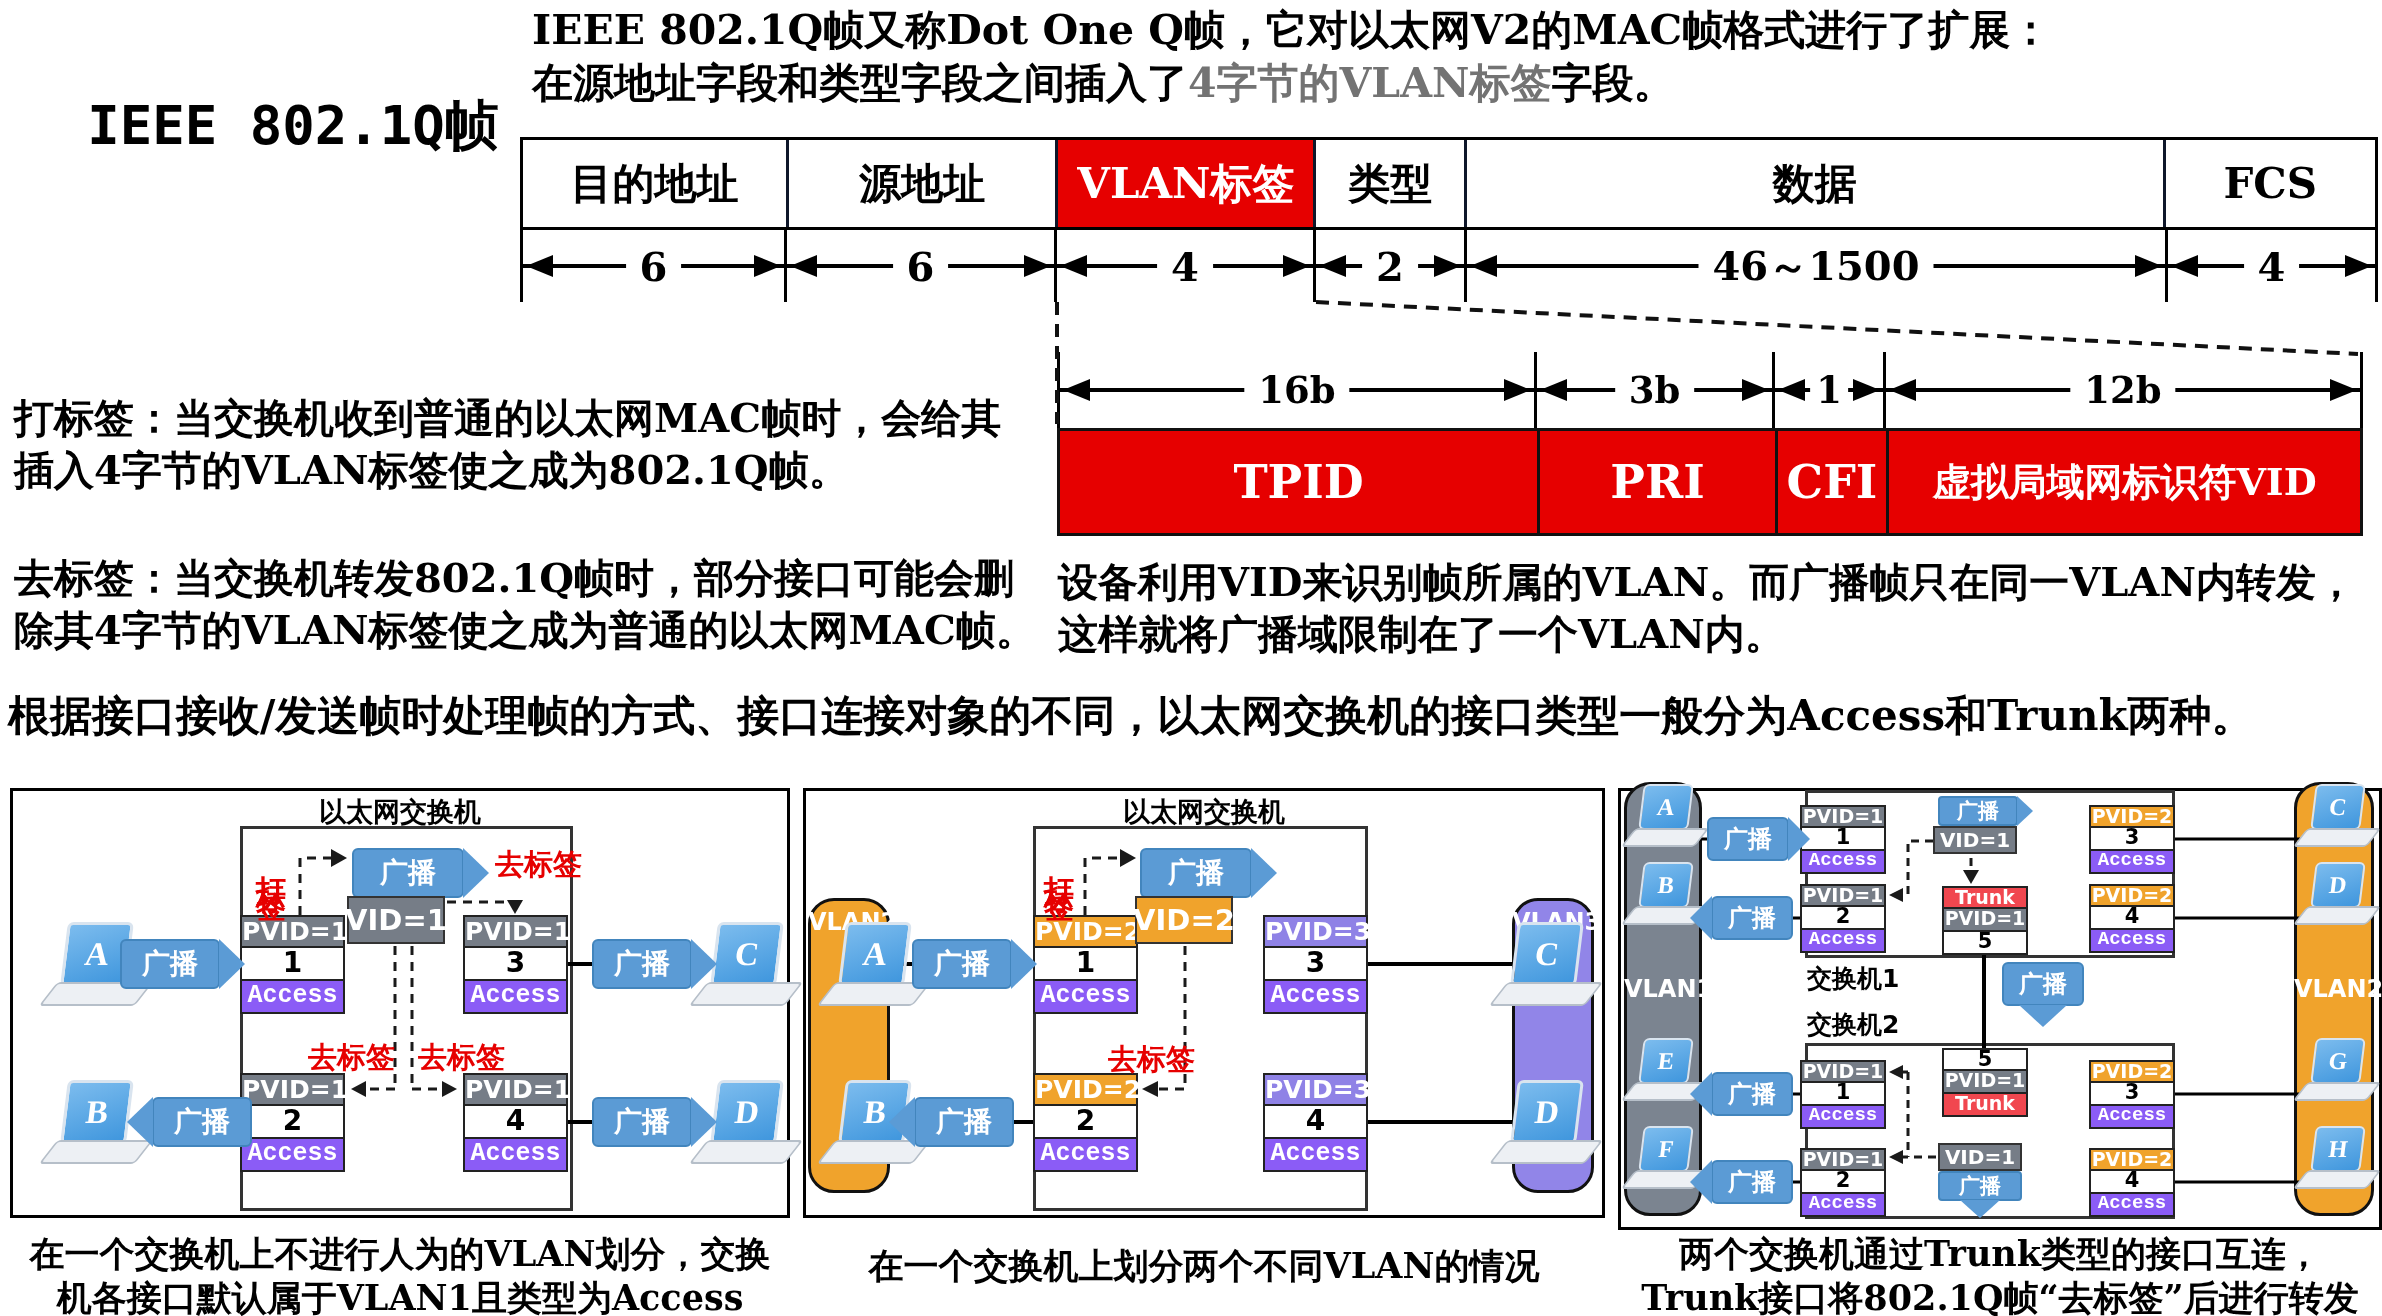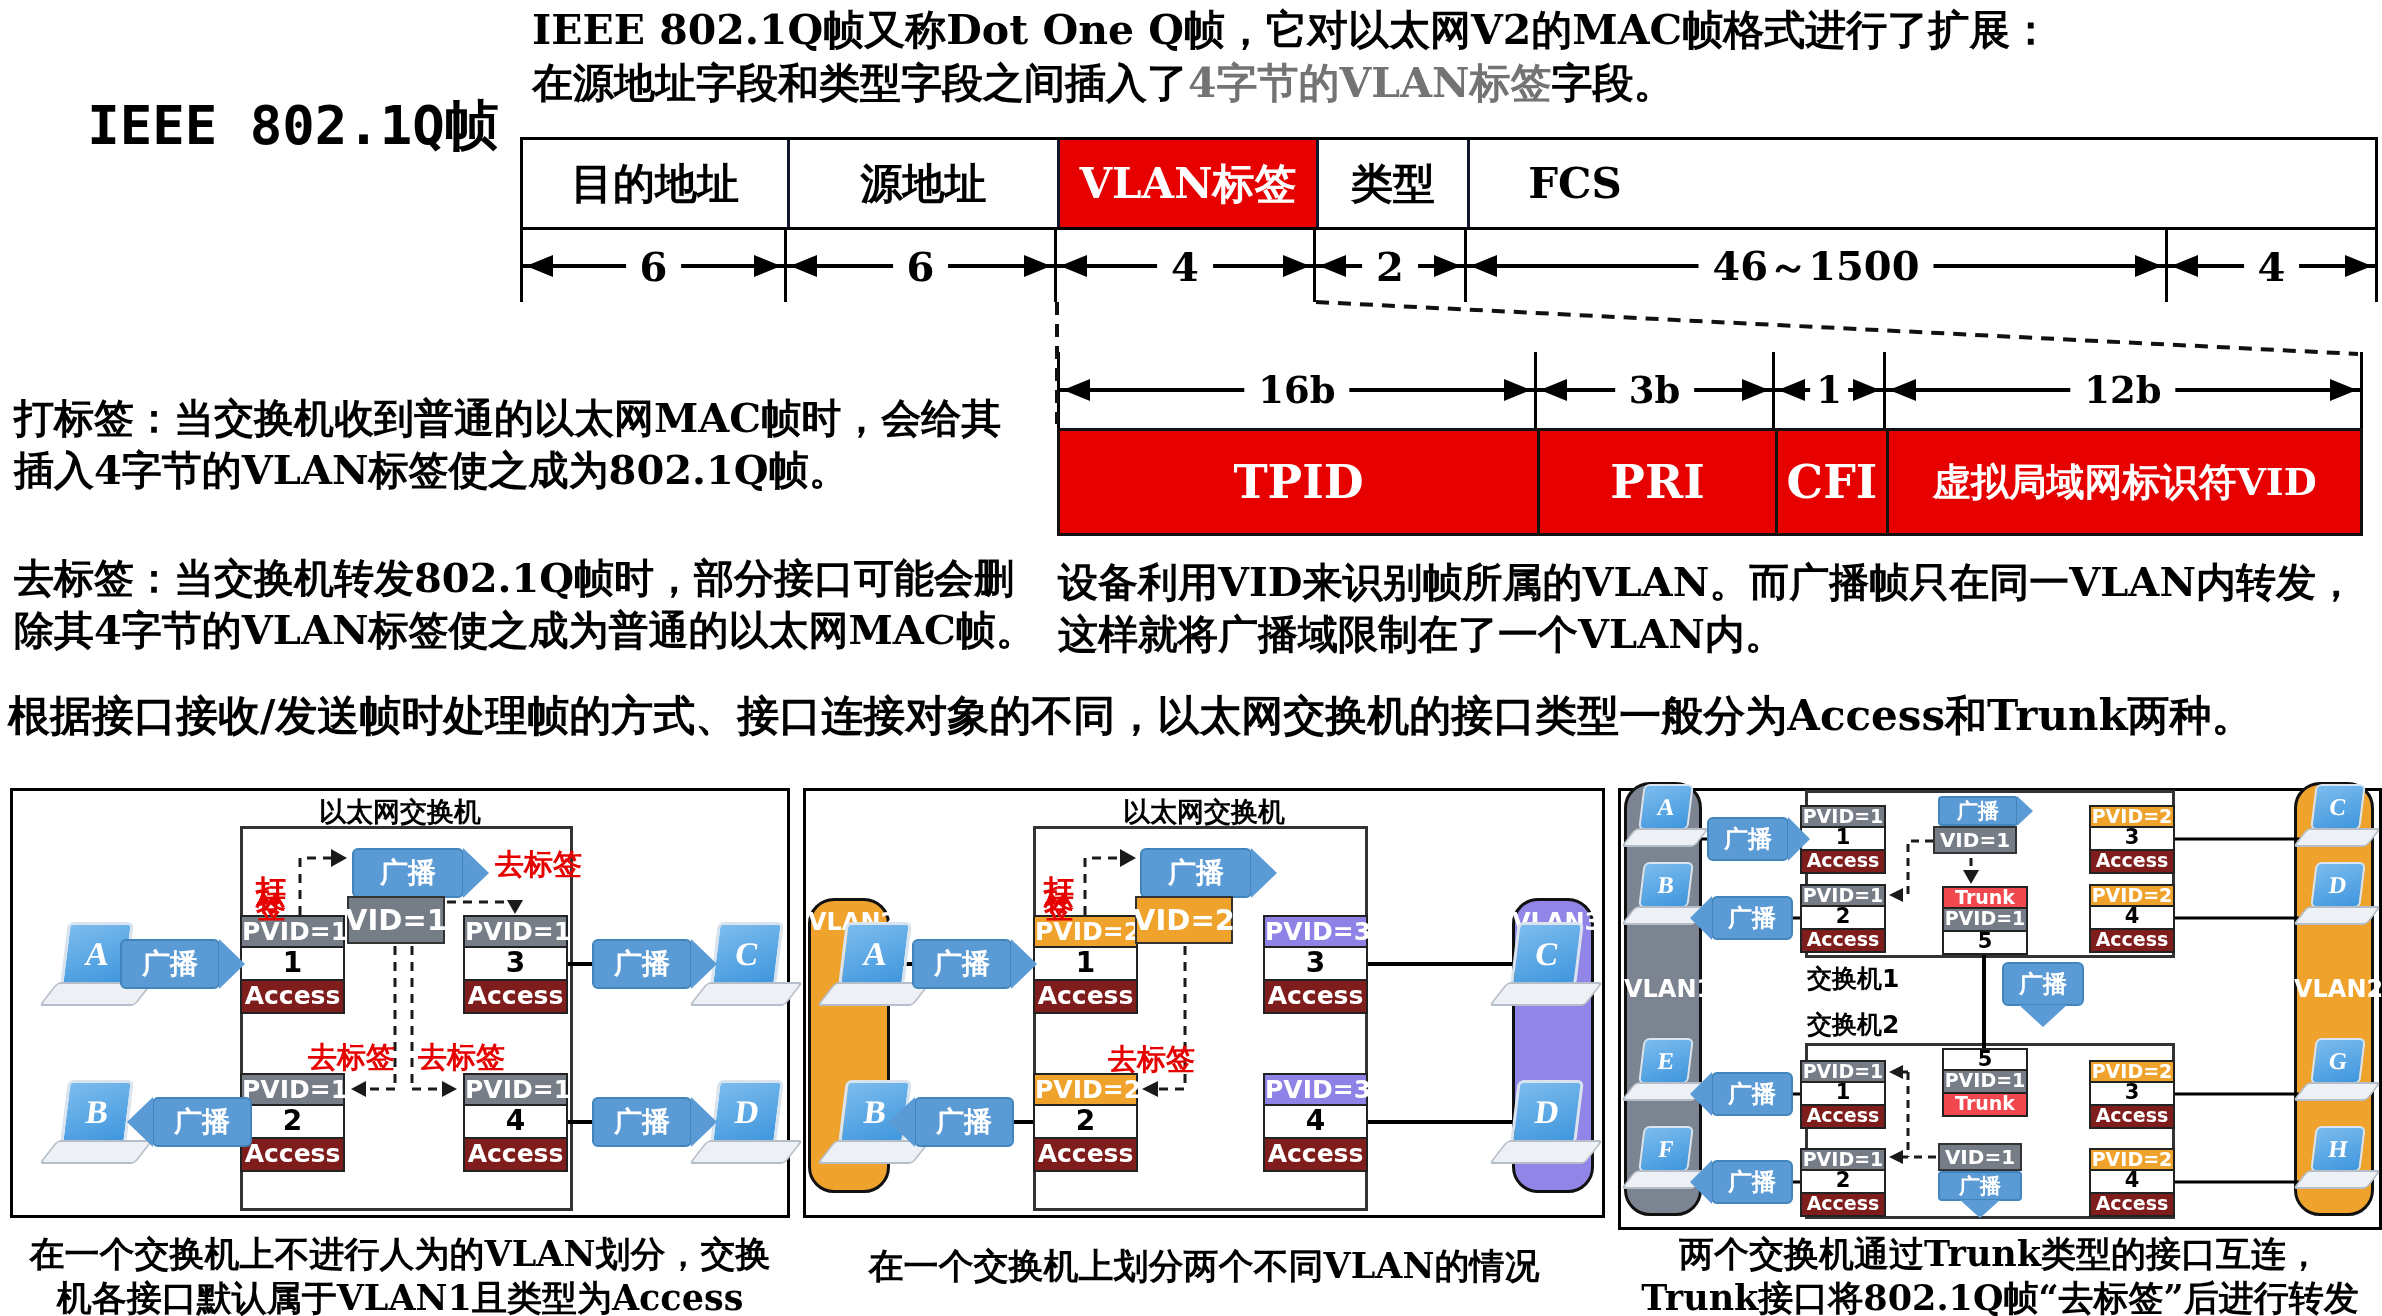--- a/index.html
+++ b/index.html
@@ -41,21 +41,21 @@
   .swlab{position:absolute;font-weight:bold;font-size:25px;z-index:3;}
   svg.wires{position:absolute;left:0;top:0;z-index:2;}
 
   
   .port{position:absolute;width:105px;z-index:3;}
   .prow{height:33px;line-height:29px;text-align:center;font-weight:bold;border:2px solid #222;
         box-sizing:border-box;}
   .prow + .prow{border-top:none;}
   .c-gray{background:#767d87;color:#fff;font-size:25px;}
   .c-white{background:#fff;color:#000;font-size:28px;}
-  .c-green{background:#7f1d1d;color:#fff;font-size:25px;}
+  .c-green{background:#8b5cf6;color:#fff;font-size:25px;font-family:Liberation Mono, monospace;}
   .c-orange{background:#f0a32c;color:#fff;font-size:25px;}
   .c-purple{background:#8f82e6;color:#fff;font-size:25px;}
   .c-red{background:#f1474f;color:#fff;font-size:25px;}
   .port.sm{width:86px;}
   .port.sm .prow{height:23px;line-height:19px;font-size:19px;}
   .port.sm .c-white{font-size:21px;}
 
   
   .laptop{position:absolute;width:95px;height:86px;z-index:3;}
   .lscreen{position:absolute;left:16px;top:0;width:60px;height:58px;
@@ -119,20 +119,21 @@
   <div class="abs fs b" style="left:532px;top:4px;font-size:41px;line-height:53px;" data-name="intro-text">
     <div data-name="intro-line1">IEEE 802.1Q帧又称Dot One Q帧，它对以太网V2的MAC帧格式进行了扩展：</div>
     <div data-name="intro-line2"><span data-name="intro-line2-pre">在源地址字段和类型字段之间插入了</span><span class="red-t" data-name="intro-line2-highlight">4字节的VLAN标签</span><span data-name="intro-line2-post">字段。</span></div>
   </div>
 
   <div class="abs ftable fs" style="left:520px;top:137px;width:1858px;height:93px;" data-name="frame-format-table">
     <div class="fcell" style="width:264px;" data-name="frame-field-dest">目的地址</div>
     <div class="fcell" style="width:270px;" data-name="frame-field-src">源地址</div>
     <div class="fcell redcell" style="width:259px;" data-name="frame-field-vlantag">VLAN标签</div>
     <div class="fcell" style="width:151px;" data-name="frame-field-type">类型</div>
+    <div class="fcell" style="width:701px;" data-name="frame-field-data">数据</div>
     <div class="fcell" style="width:213px;" data-name="frame-field-fcs">FCS</div>
   </div>
 
   <div class="abs szrow fs" style="left:520px;top:230px;width:1858px;height:72px;" data-name="frame-size-row">
     <div class="szcell" style="width:264px;" data-name="size-dest">
         <i class="ah-l" data-name="arrowhead-left-icon"></i>
         <i class="ah-r" data-name="arrowhead-right-icon"></i>
         <span class="szlabel" data-name="size-dest-value">6</span>
       </div>
     <div class="szcell" style="width:270px;" data-name="size-src">

